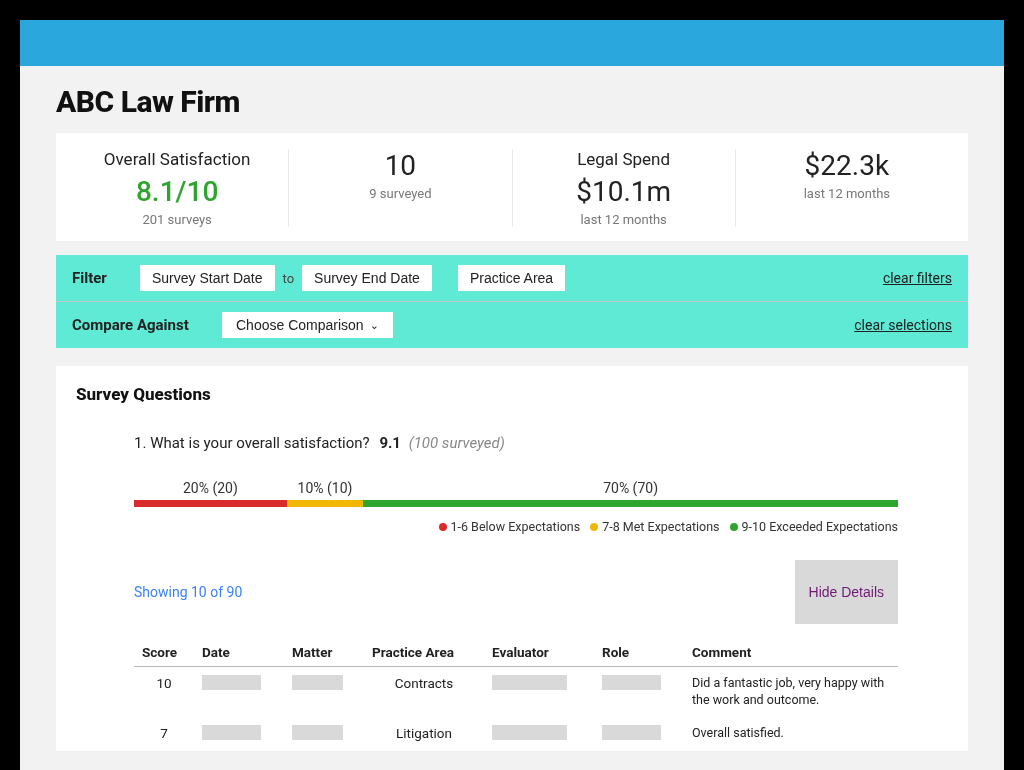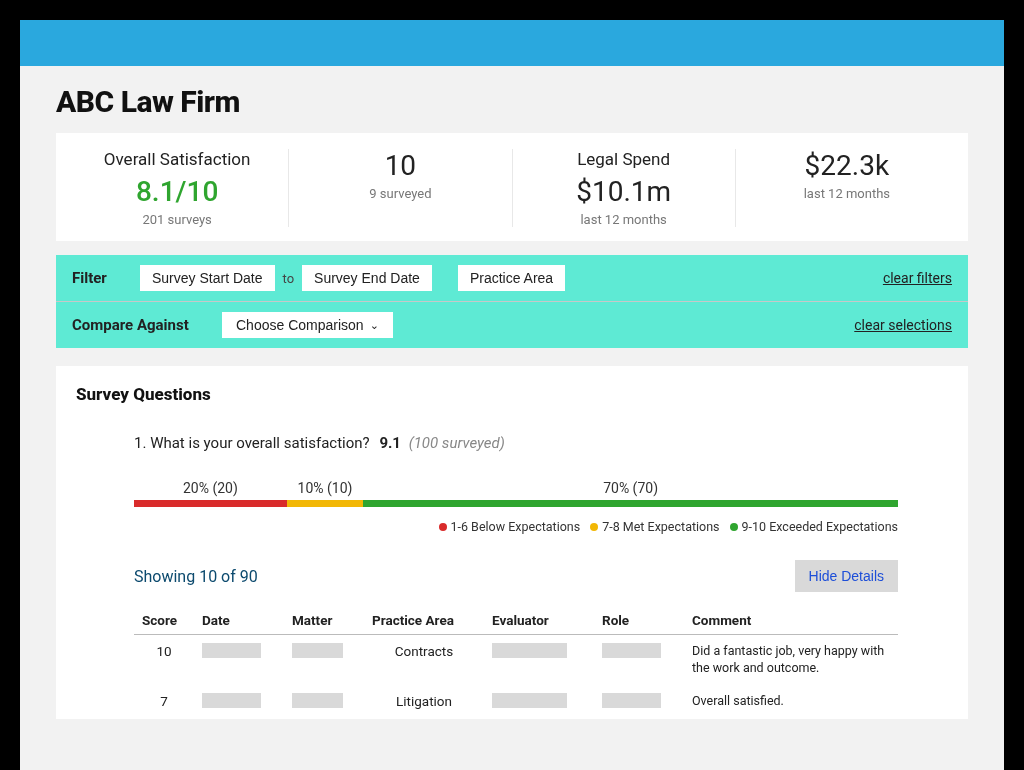--- a/index.html
+++ b/index.html
@@ -166,27 +166,27 @@
   .legend-item { display: inline-flex; align-items: center; gap: 4px; }
   .dot { width: 8px; height: 8px; border-radius: 50%; display: inline-block; }
   .dot.red { background: #d92b2b; }
   .dot.yellow { background: #f2b705; }
   .dot.green { background: #2fa52f; }
   .details-head {
     display: flex;
     align-items: center;
     margin-bottom: 14px;
   }
-  .showing { font-size: 16px; color: #0c4a6e; }
+  .showing { font-size: 14px; color: #3b82f6; }
   .hide-btn {
     background: #d9d9d9;
     border: none;
-    padding: 8px 14px;
-    font-size: 14px;
-    color: #1d4ed8;
+    padding: 24px 14px;
+    font-size: 14px;
+    color: #701a75;
     cursor: pointer;
   }
   table.details {
     width: 100%;
     border-collapse: collapse;
     font-size: 13.5px;
     color: #222;
   }
   table.details th {
     text-align: left;

